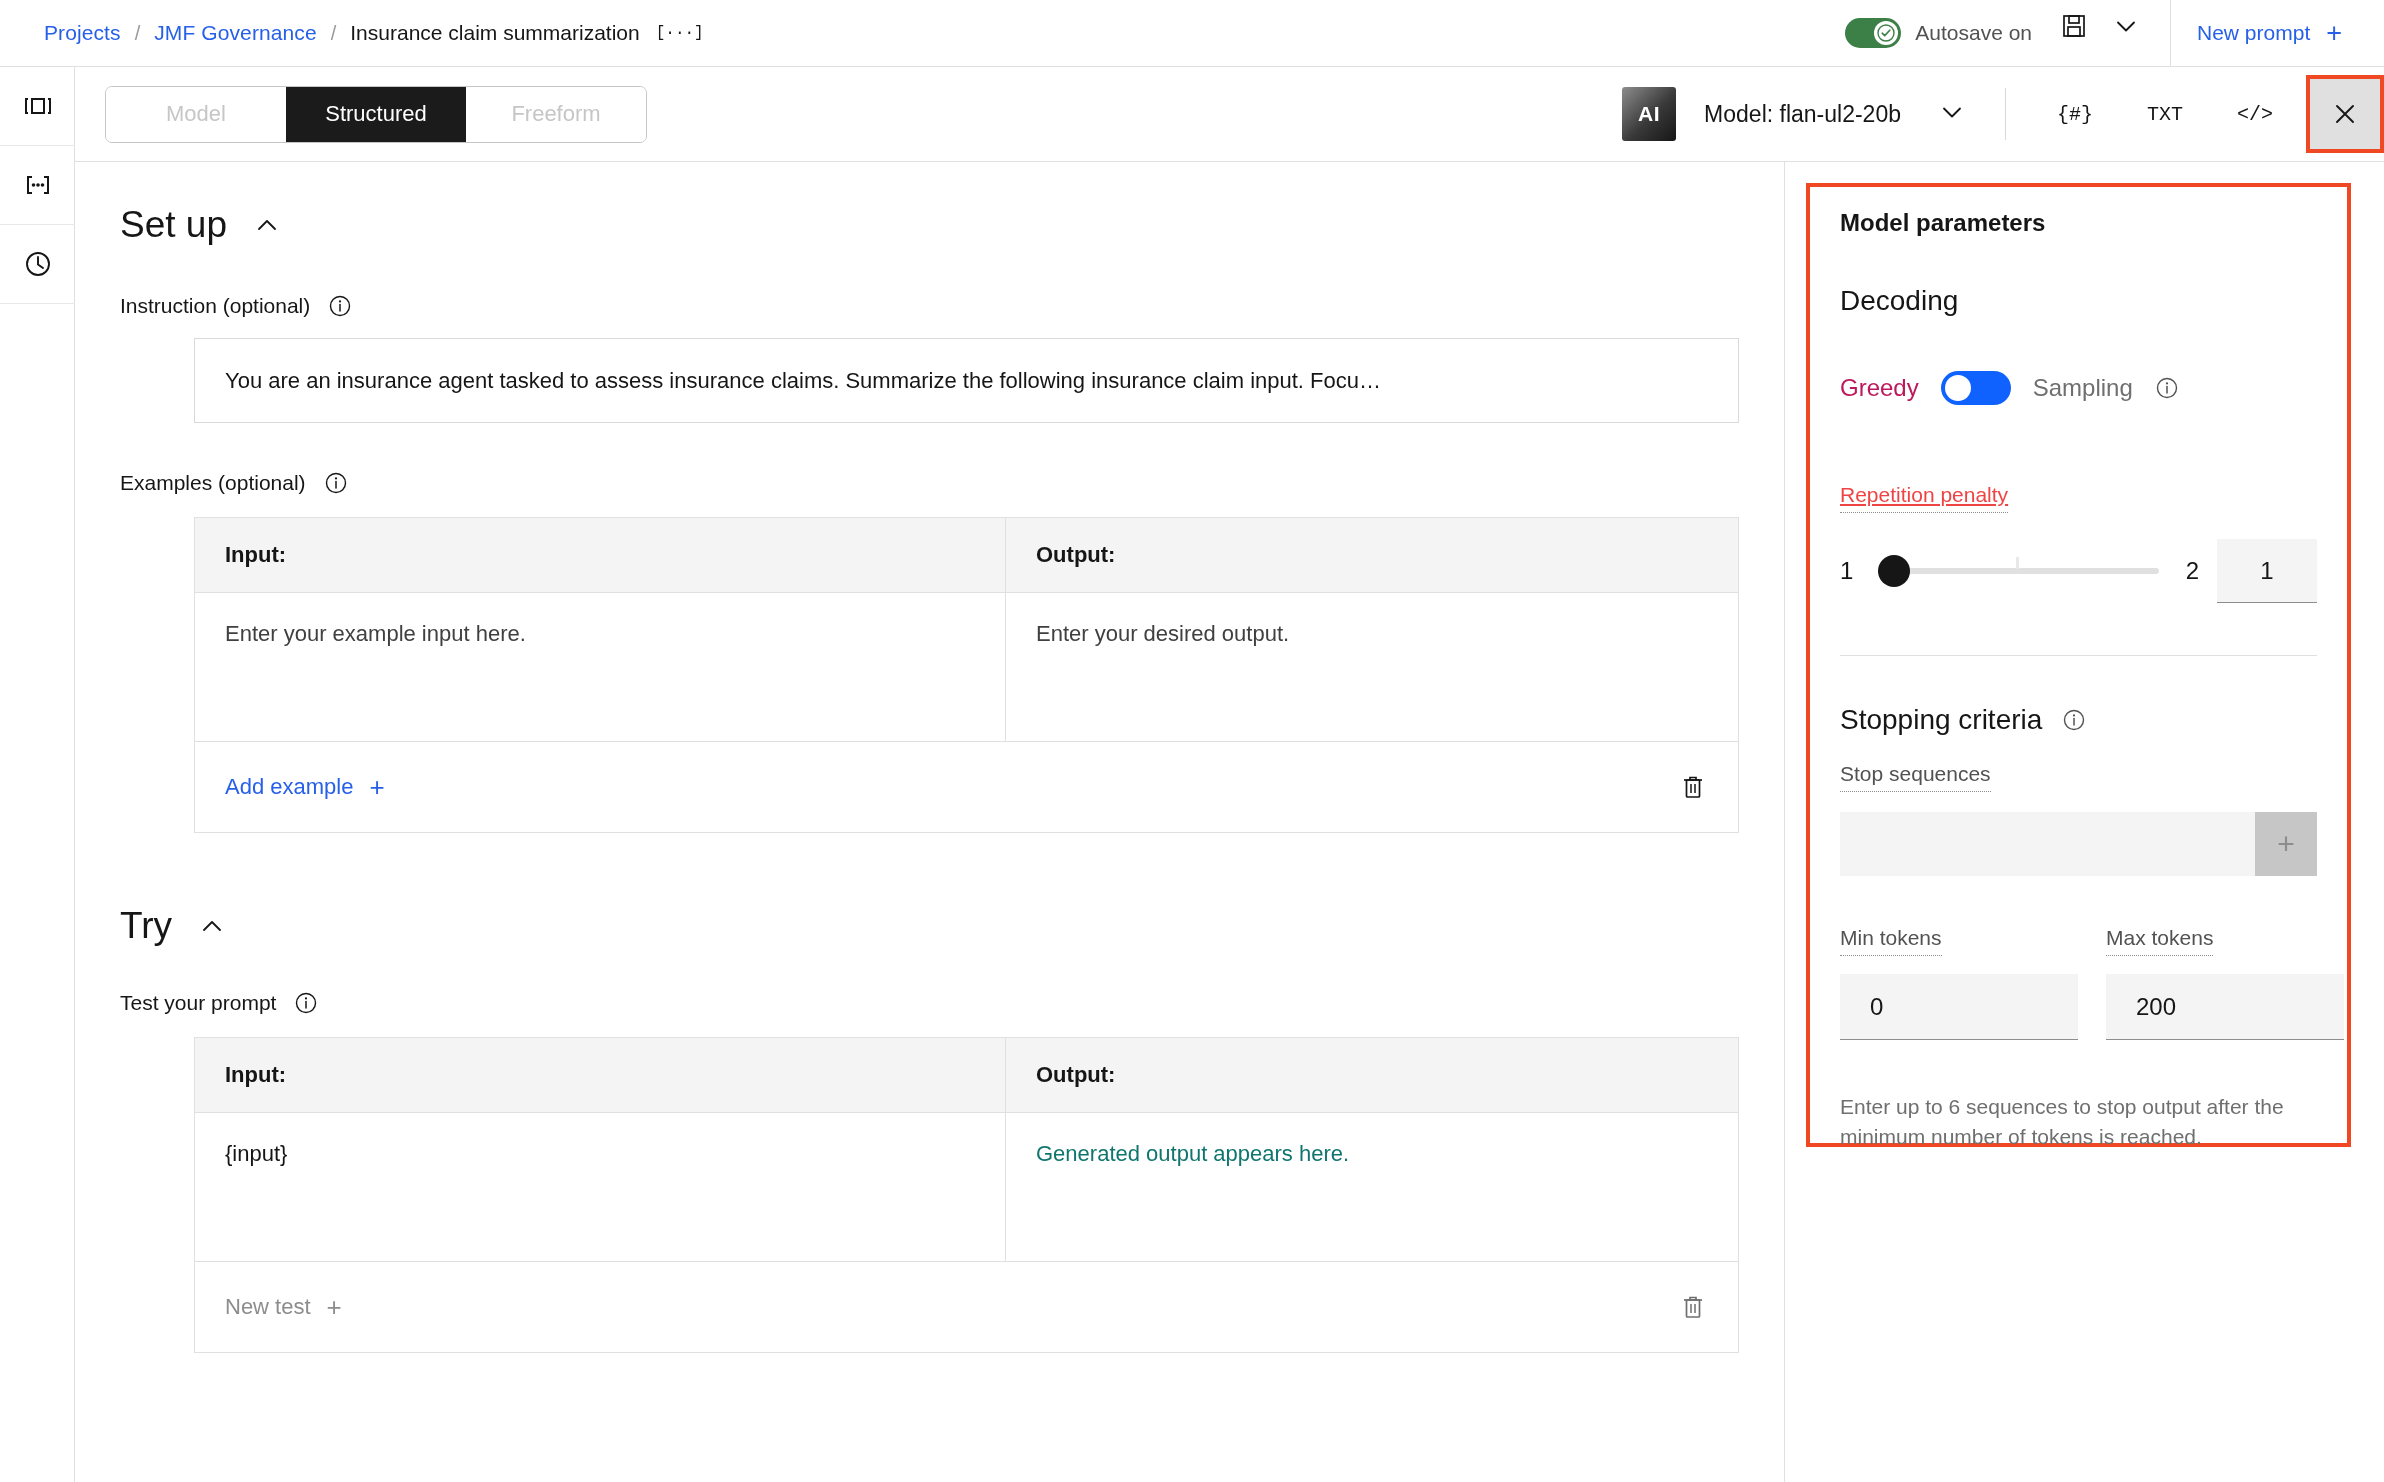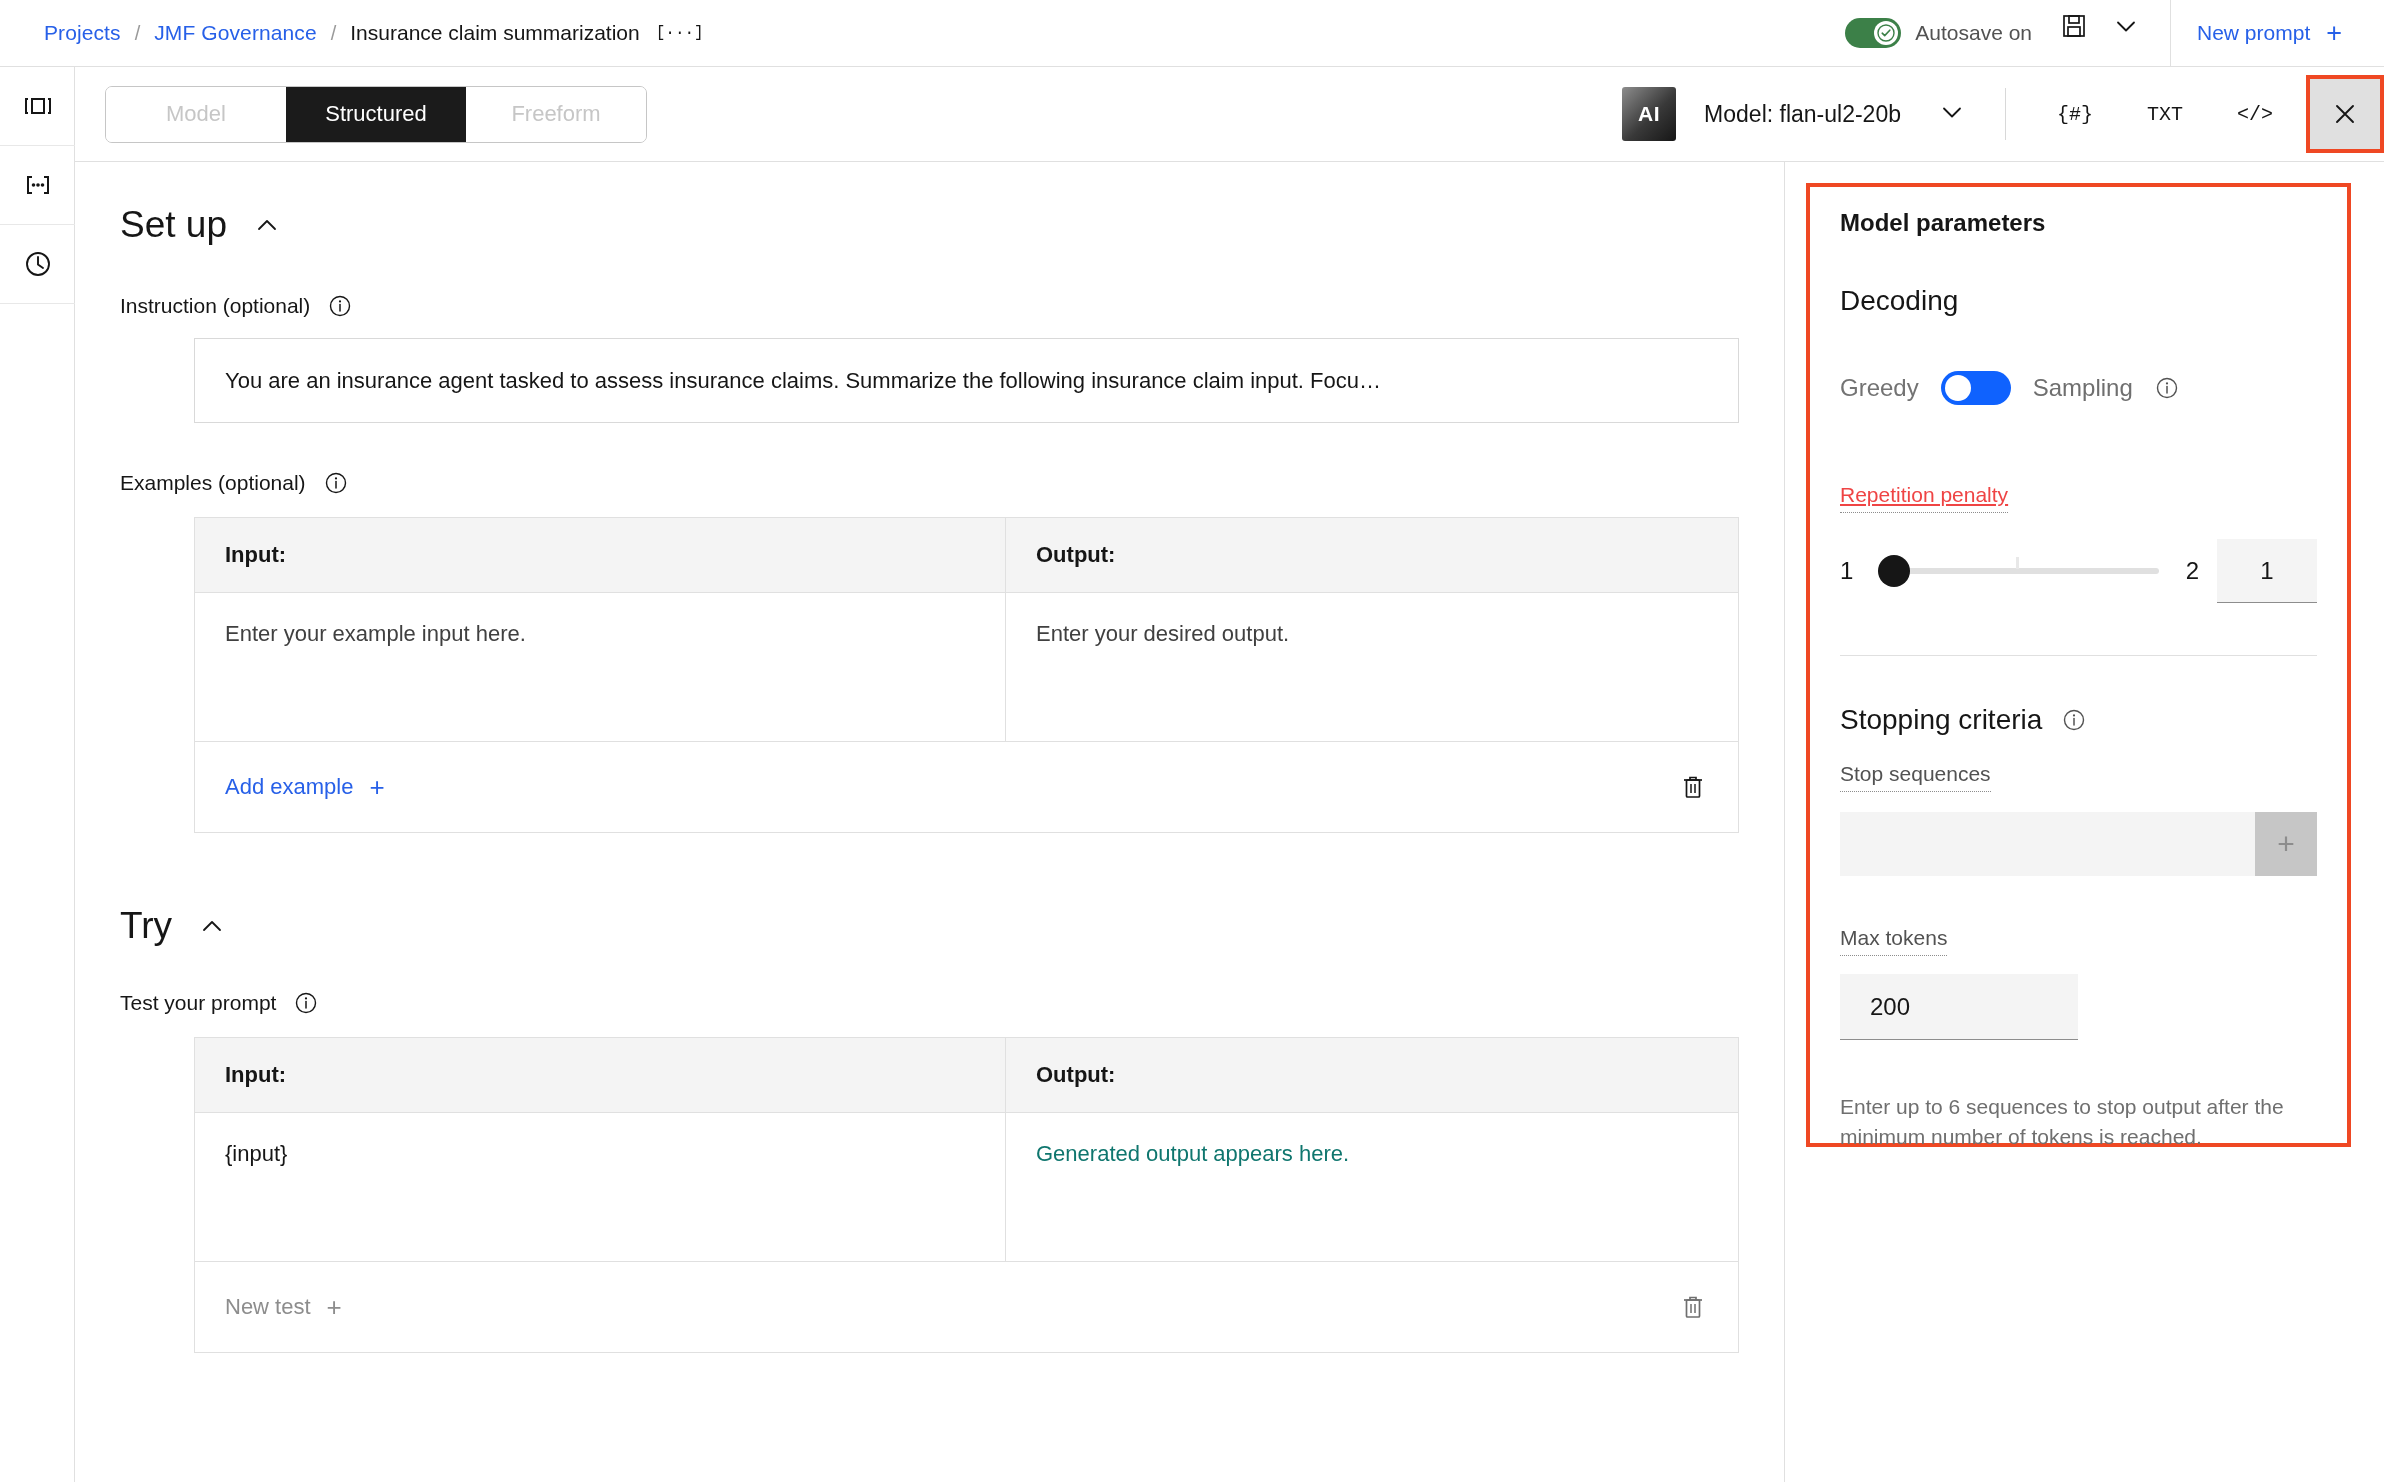--- a/index.html
+++ b/index.html
@@ -169,21 +169,21 @@
     background:#fff;
   }
   .panel-box {
     position:absolute; left:20px; top:21px; width:545px; height:964px;
     border:4px solid #ef4823; background:#fff;
   }
   .panel-inner { padding:22px 30px 0 30px; }
   .panel-title { font-size:24px; font-weight:700; color:#161616; }
   .panel-h2 { font-size:28px; color:#161616; margin-top:48px; font-weight:400; }
   .decoding-row { display:flex; align-items:center; gap:22px; margin-top:54px; }
-  .decoding-label { font-size:24px; color:#737373; }
+  .decoding-label { font-size:24px; color:#be185d; }
   .decoding-label.off { color:#6f6f6f; }
   .switch {
     width:70px; height:34px; border-radius:17px; background:#0f62fe;
     position:relative; cursor:pointer; flex:none;
   }
   .switch-knob {
     position:absolute; left:4px; top:4px; width:26px; height:26px;
     border-radius:50%; background:#fff;
   }
 
@@ -508,20 +508,24 @@
         <div style="margin-top:26px;">
           <div class="token-label">Stop sequences</div>
           <div class="stopseq-row">
             <div class="stopseq-input"></div>
             <div class="stopseq-add">+</div>
           </div>
         </div>
 
         <div class="tokens-row">
           <div class="token-col">
+            <div class="token-label">Min tokens</div>
+            <div class="token-field">0</div>
+          </div>
+          <div class="token-col">
             <div class="token-label">Max tokens</div>
             <div class="token-field">200</div>
           </div>
         </div>
 
         <div class="panel-help">Enter up to 6 sequences to stop output after the minimum number of tokens is reached.</div>
 
       </div>
     </div>
   </div>

